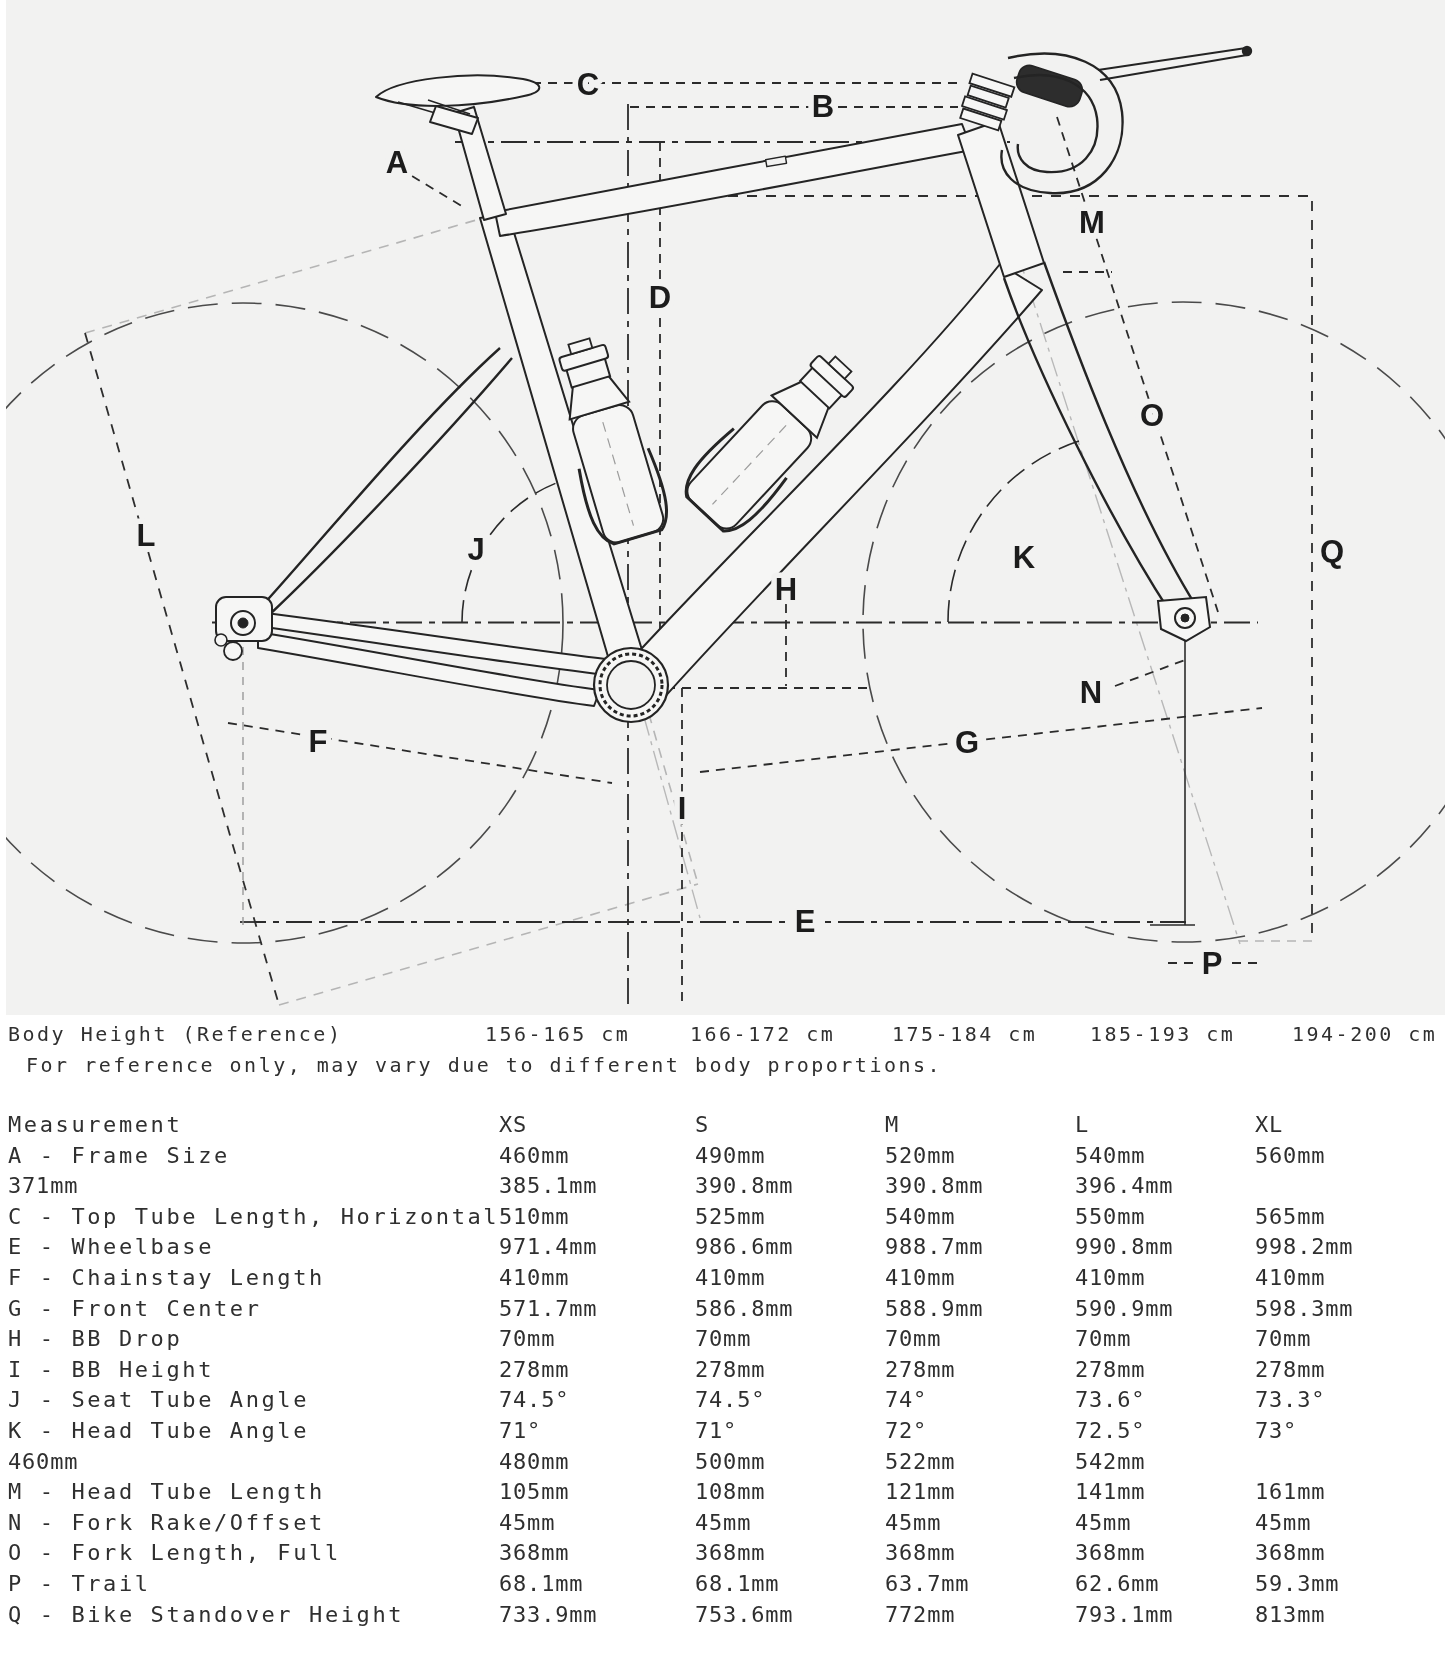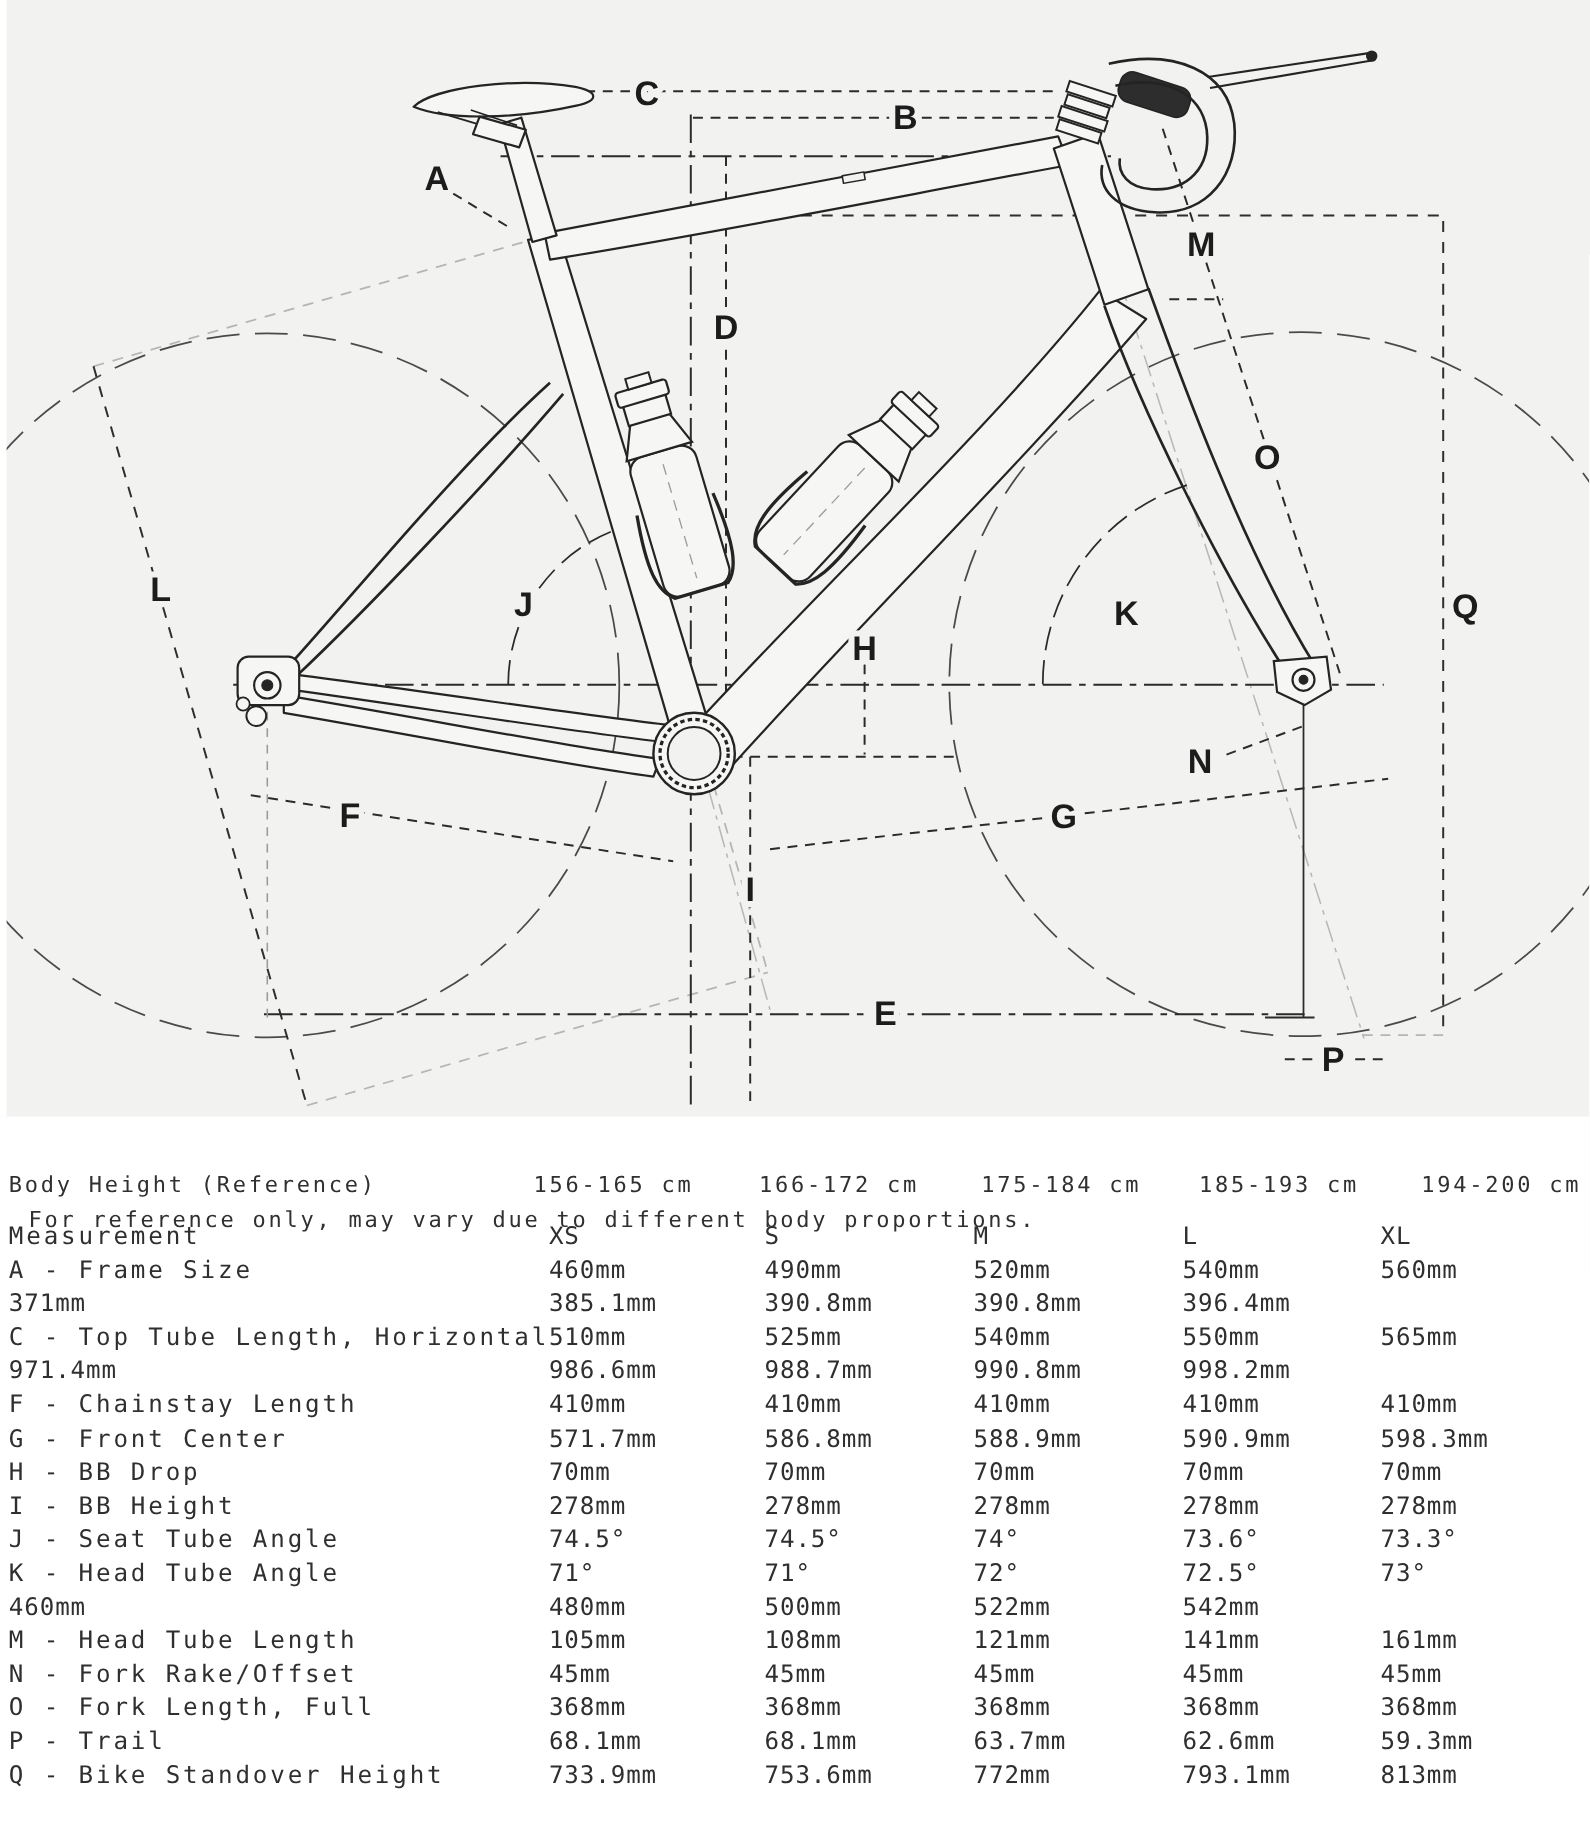--- a/index.html
+++ b/index.html
@@ -16,21 +16,21 @@
   .left-margin{position:absolute;left:0;top:0;width:6px;height:1015px;background:#ffffff;}
 
   
   .dimlabel{
     font-family:"Liberation Sans","DejaVu Sans",sans-serif;
     font-size:31px;font-weight:600;fill:#1c1c1c;
     paint-order:stroke;stroke:#f2f2f1;stroke-width:11px;stroke-linejoin:round;
     text-anchor:middle;
   }
 
-  .refblock{position:absolute;left:0;top:1019px;width:1445px;margin-top:43px;}
+  .refblock{position:absolute;left:0;top:1019px;width:1445px;}
   .ref-row{
     display:grid;grid-template-columns:477px 205px 202px 198px 202px auto;
     padding-left:8px;font-size:20px;line-height:31px;letter-spacing:2.5px;
     white-space:nowrap;color:#303030;
   }
   .ref-note{
     padding-left:26px;font-size:20px;line-height:31px;letter-spacing:2.5px;
     white-space:nowrap;color:#303030;
   }
 
@@ -252,20 +252,21 @@
       </div>
       <div class="grow">
         <span class="lbl">C - Top Tube Length, Horizontal</span>
         <span class="val">510mm</span>
         <span class="val">525mm</span>
         <span class="val">540mm</span>
         <span class="val">550mm</span>
         <span class="val">565mm</span>
       </div>
       <div class="grow">
+        <span class="lbl">E - Wheelbase</span>
         <span class="val">971.4mm</span>
         <span class="val">986.6mm</span>
         <span class="val">988.7mm</span>
         <span class="val">990.8mm</span>
         <span class="val">998.2mm</span>
       </div>
       <div class="grow">
         <span class="lbl">F - Chainstay Length</span>
         <span class="val">410mm</span>
         <span class="val">410mm</span>

